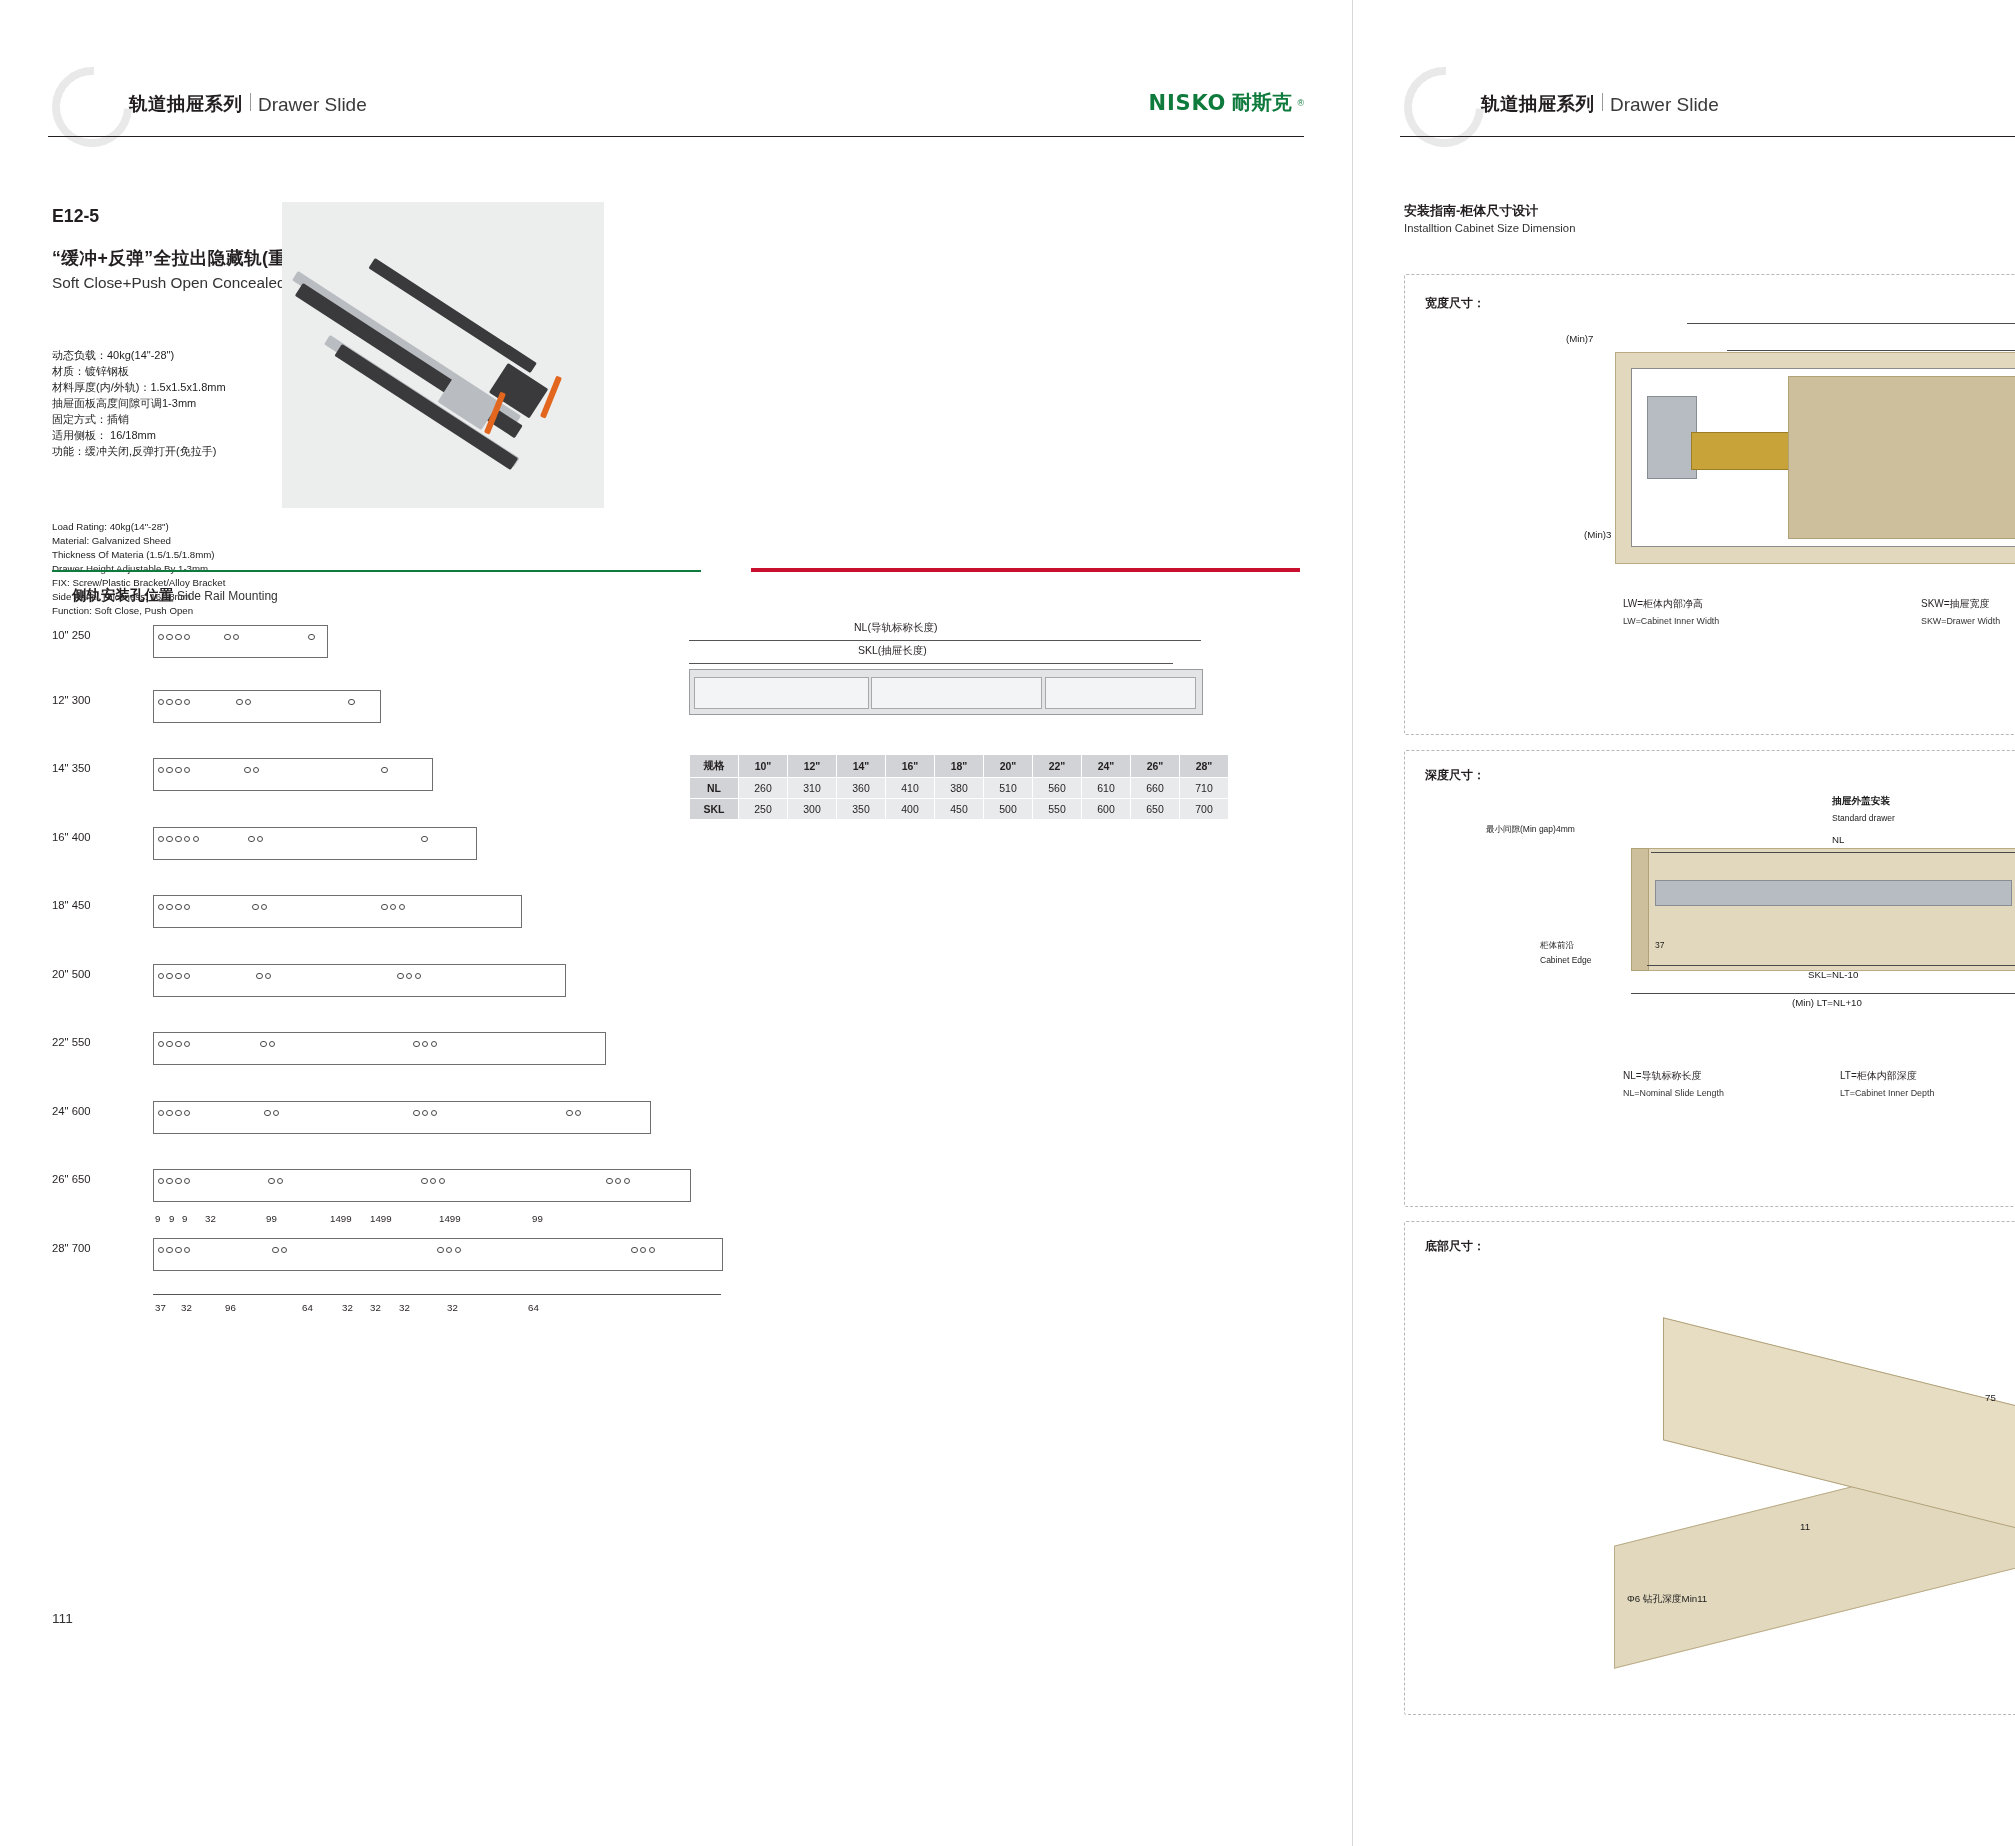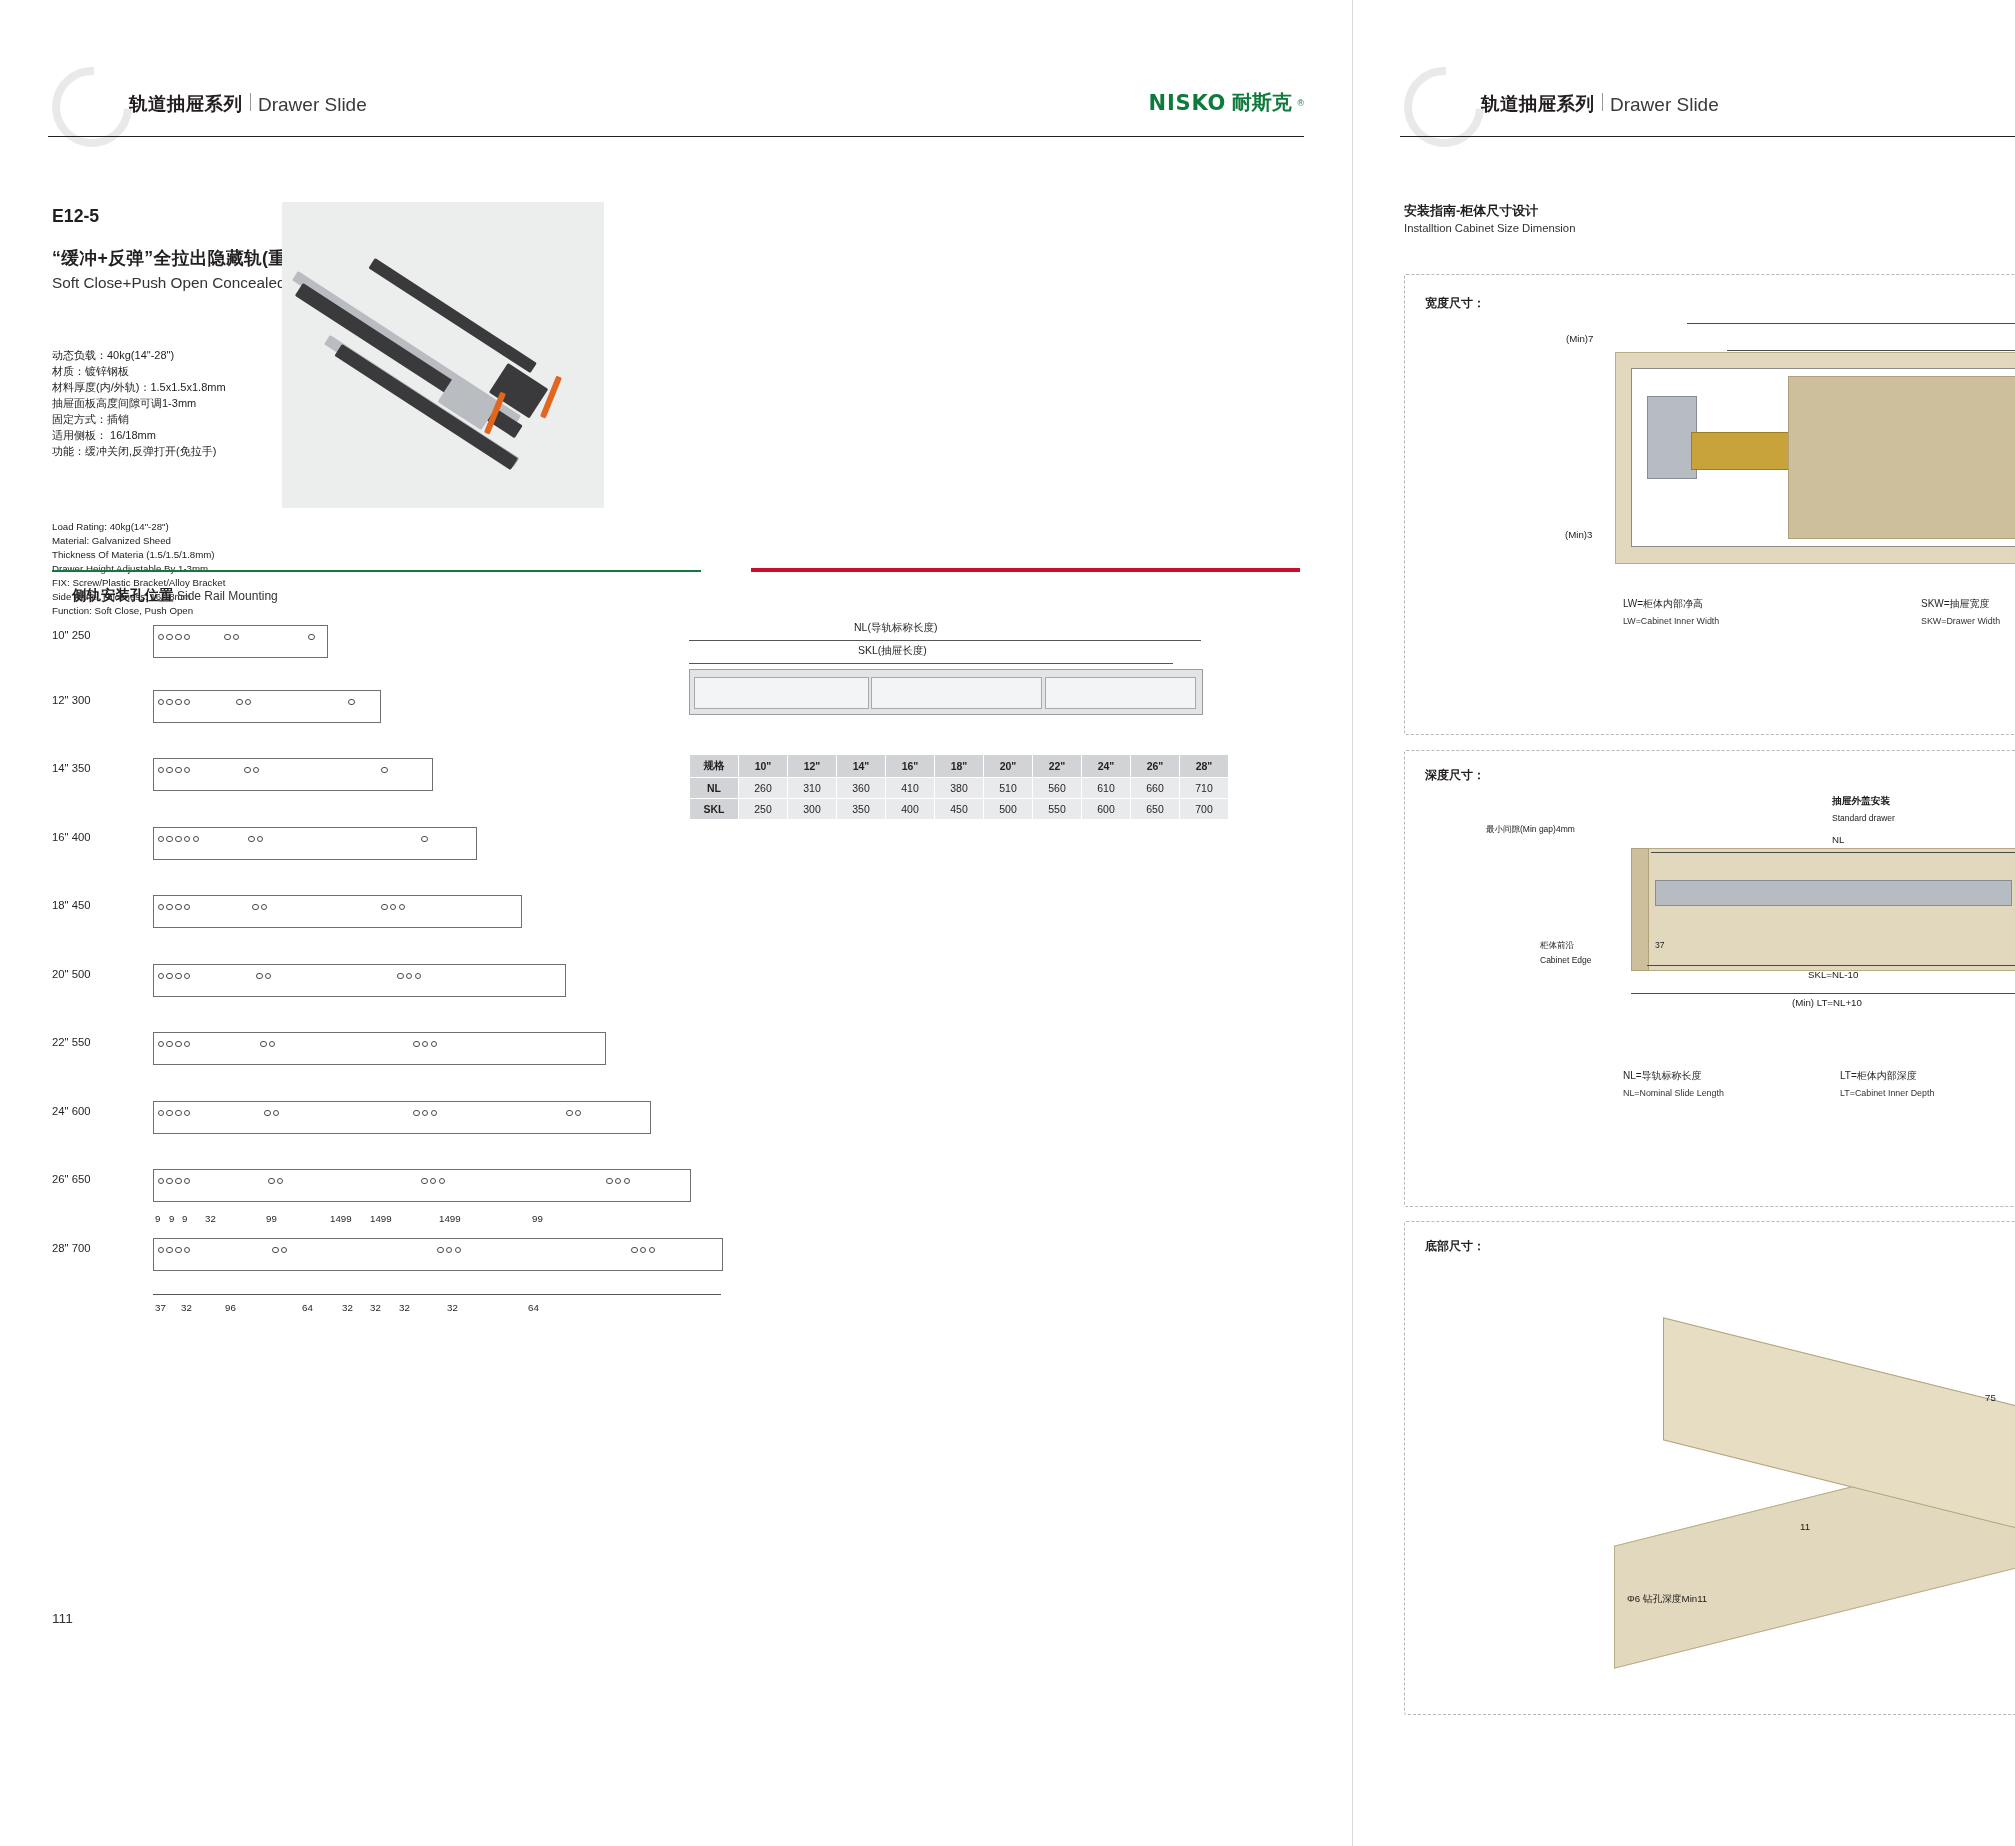--- a/index.html
+++ b/index.html
@@ -318,21 +318,21 @@
 
       <div class="gold" style="left:286px;top:157px;width:97px;height:36px;"></div>
 
       <div class="cab-dark" style="left:383px;top:101px;width:641px;height:161px;"></div>
 
       <div class="hline" style="left:282px;top:48px;width:854px;"></div>
 
       <div class="hline" style="left:322px;top:75px;width:778px;"></div>
 
       <div class="lbl" style="left:161px;top:58px;">(Min)7</div>
-      <div class="lbl" style="left:160px;top:254px;">(Min)3</div>
+      <div class="lbl" style="left:179px;top:254px;">(Min)3</div>
 
       <div class="leg" style="left:218px;top:322px;">LW=柜体内部净高</div>
       <div class="leg-en" style="left:218px;top:341px;">LW=Cabinet Inner Width</div>
       <div class="leg" style="left:516px;top:322px;">SKW=抽屉宽度</div>
       <div class="leg-en" style="left:516px;top:341px;">SKW=Drawer  Width</div>
 
     </div>
 
     <div class="panel" style="left:52px;top:750px;width:1245px;height:455px;">
       <div class="panel-title" style="left:20px;top:16px;">深度尺寸：</div>

